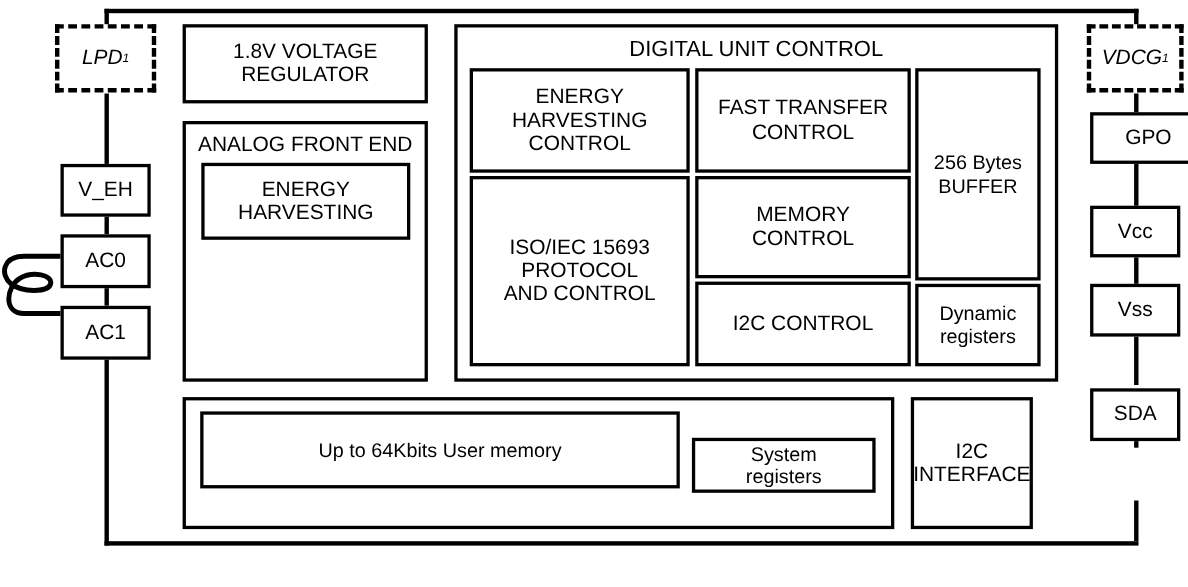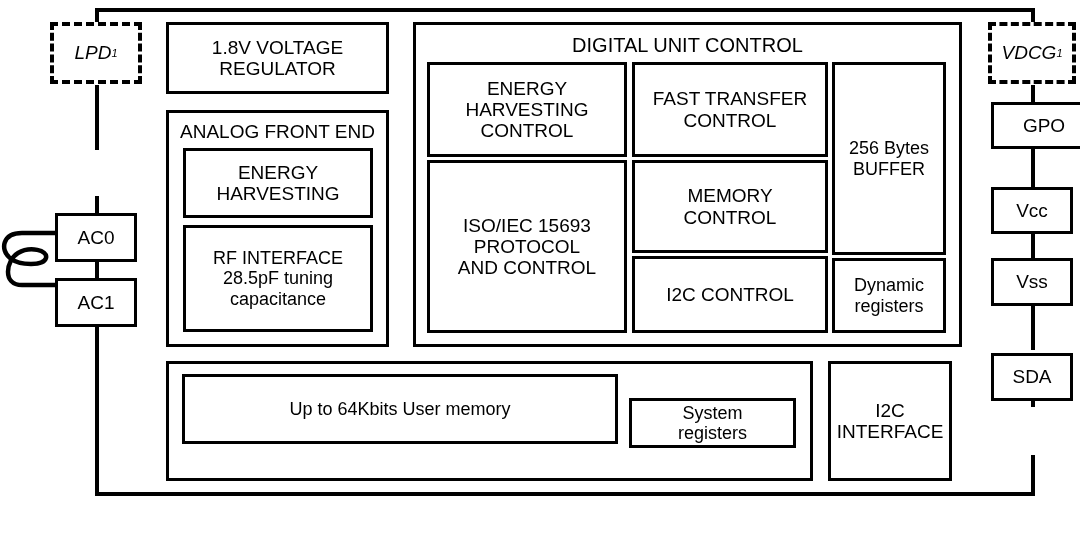--- a/index.html
+++ b/index.html
@@ -136,20 +136,23 @@
 
   <svg class="coil" style="left:0px; top:205px; width:72px; height:110px;" viewBox="0 0 72 110">
     <path d="M 66 28 L 22 28 C 2 28 0 45 10 53 C 20 61 44 61 46 53 C 48 45 30 41 18 48 C 6 55 2 80 22 80 L 66 80" fill="none" stroke="#000" stroke-width="4.5" stroke-linecap="round"></path>
   </svg>
 
   <div class="dashed-pin" style="left:50px; top:22px; width:92px; height:62px;">
     <span>LPD</span>
       <sup>1</sup>
   </div>
 
+  <div class="pin" style="left:55px; top:149px; width:82px; height:48px;">
+    <span>V_EH</span>
+  </div>
 
   <div class="pin" style="left:55px; top:213px; width:82px; height:49px;text-align:center;">
     <span>AC0</span>
   </div>
 
   <div class="pin" style="left:55px; top:278px; width:82px; height:49px;">
     <span>AC1</span>
   </div>
 
   <div class="dashed-pin" style="left:988px; top:22px; width:88px; height:62px;">
@@ -178,25 +181,20 @@
     <span class="box-label">1.8V VOLTAGE
 REGULATOR</span>
   </div>
 
   <div class="group" style="left:166px; top:110px; width:223px; height:237px;">
     <div class="group-title t-19" style="top:8px;">ANALOG FRONT END</div>
   </div>
   <div class="box t-19" style="left:183px; top:148px; width:190px; height:70px;">
     <span class="box-label">ENERGY
 HARVESTING</span>
-  </div>
-  <div class="box t-18" style="left:183px; top:225px; width:190px; height:107px;">
-    <span class="box-label">RF INTERFACE
-28.5pF tuning
-capacitance</span>
   </div>
 
   <div class="group" style="left:413px; top:22px; width:549px; height:325px;">
     <div class="group-title t-20" style="top:9px;">DIGITAL UNIT CONTROL</div>
   </div>
 
   <div class="box t-19" style="left:427px; top:62px; width:200px; height:95px;">
     <span class="box-label">ENERGY
 HARVESTING
 CONTROL</span>
@@ -236,19 +234,19 @@
     <div class="group-title t-19" style="top:9px;">EEPROM</div>
   </div>
   <div class="box t-18" style="left:182px; top:374px; width:436px; height:70px;">
     <span class="box-label">Up to 64Kbits User memory</span>
   </div>
   <div class="box t-18" style="left:629px; top:398px; width:167px; height:50px;">
     <span class="box-label">System
 registers</span>
   </div>
 
-  <div class="box t-19" style="left:828px; top:361px; width:124px; height:120px;">
+  <div class="box t-19" style="left:828px; top:361px; width:111px; height:120px;">
     <span class="box-label">I2C
 INTERFACE</span>
   </div>
 
 
 </div>
 
 </body></html>

